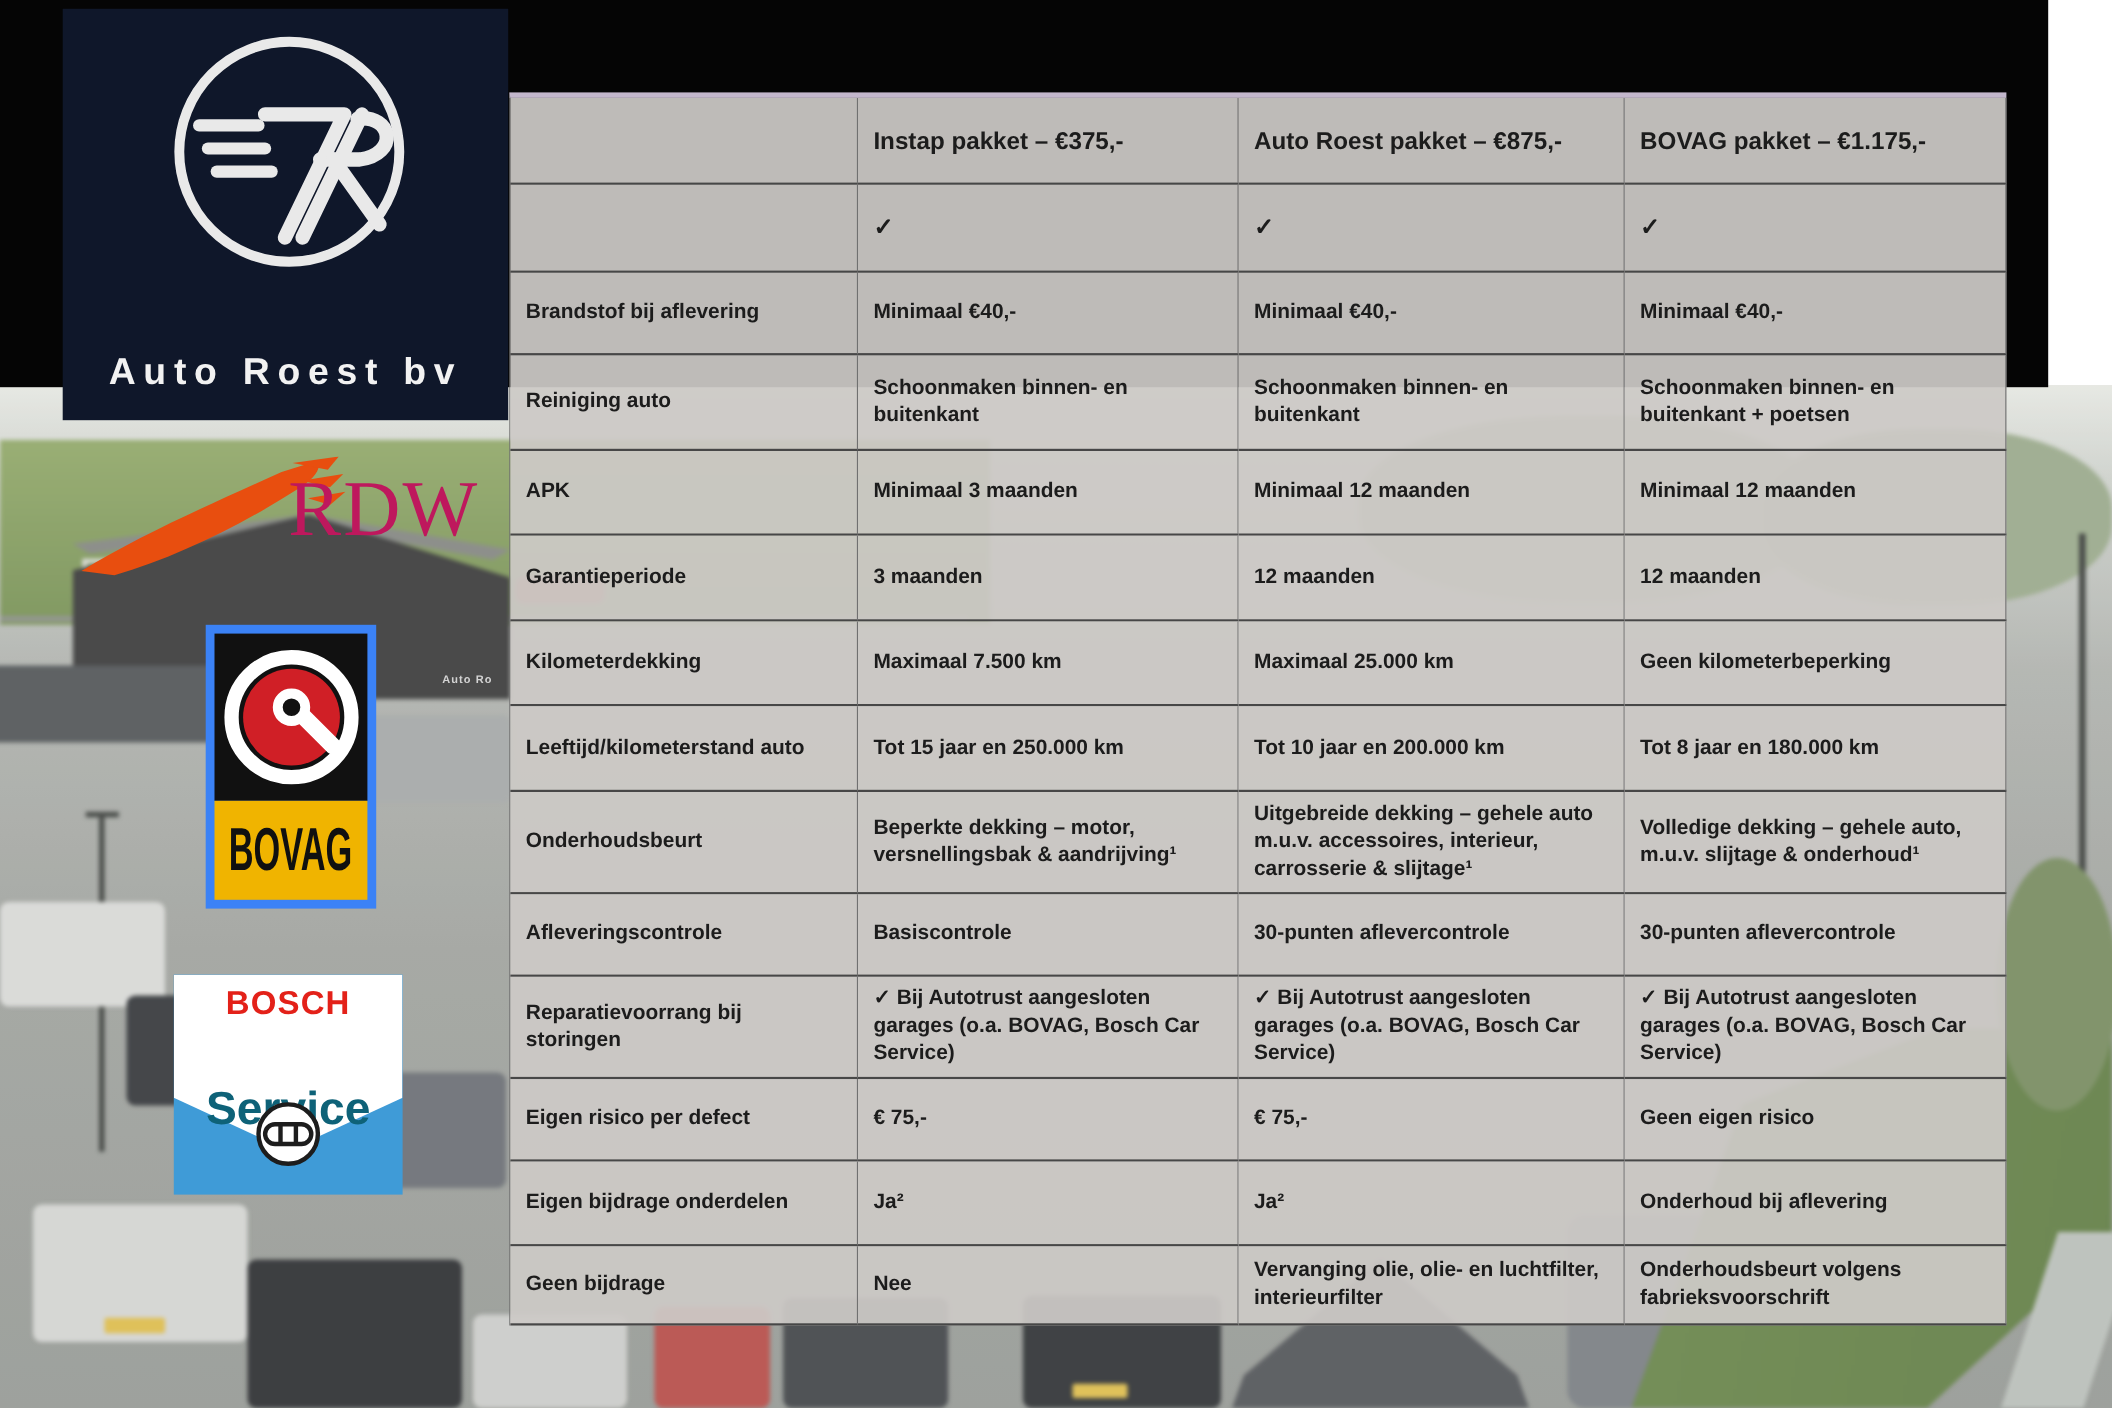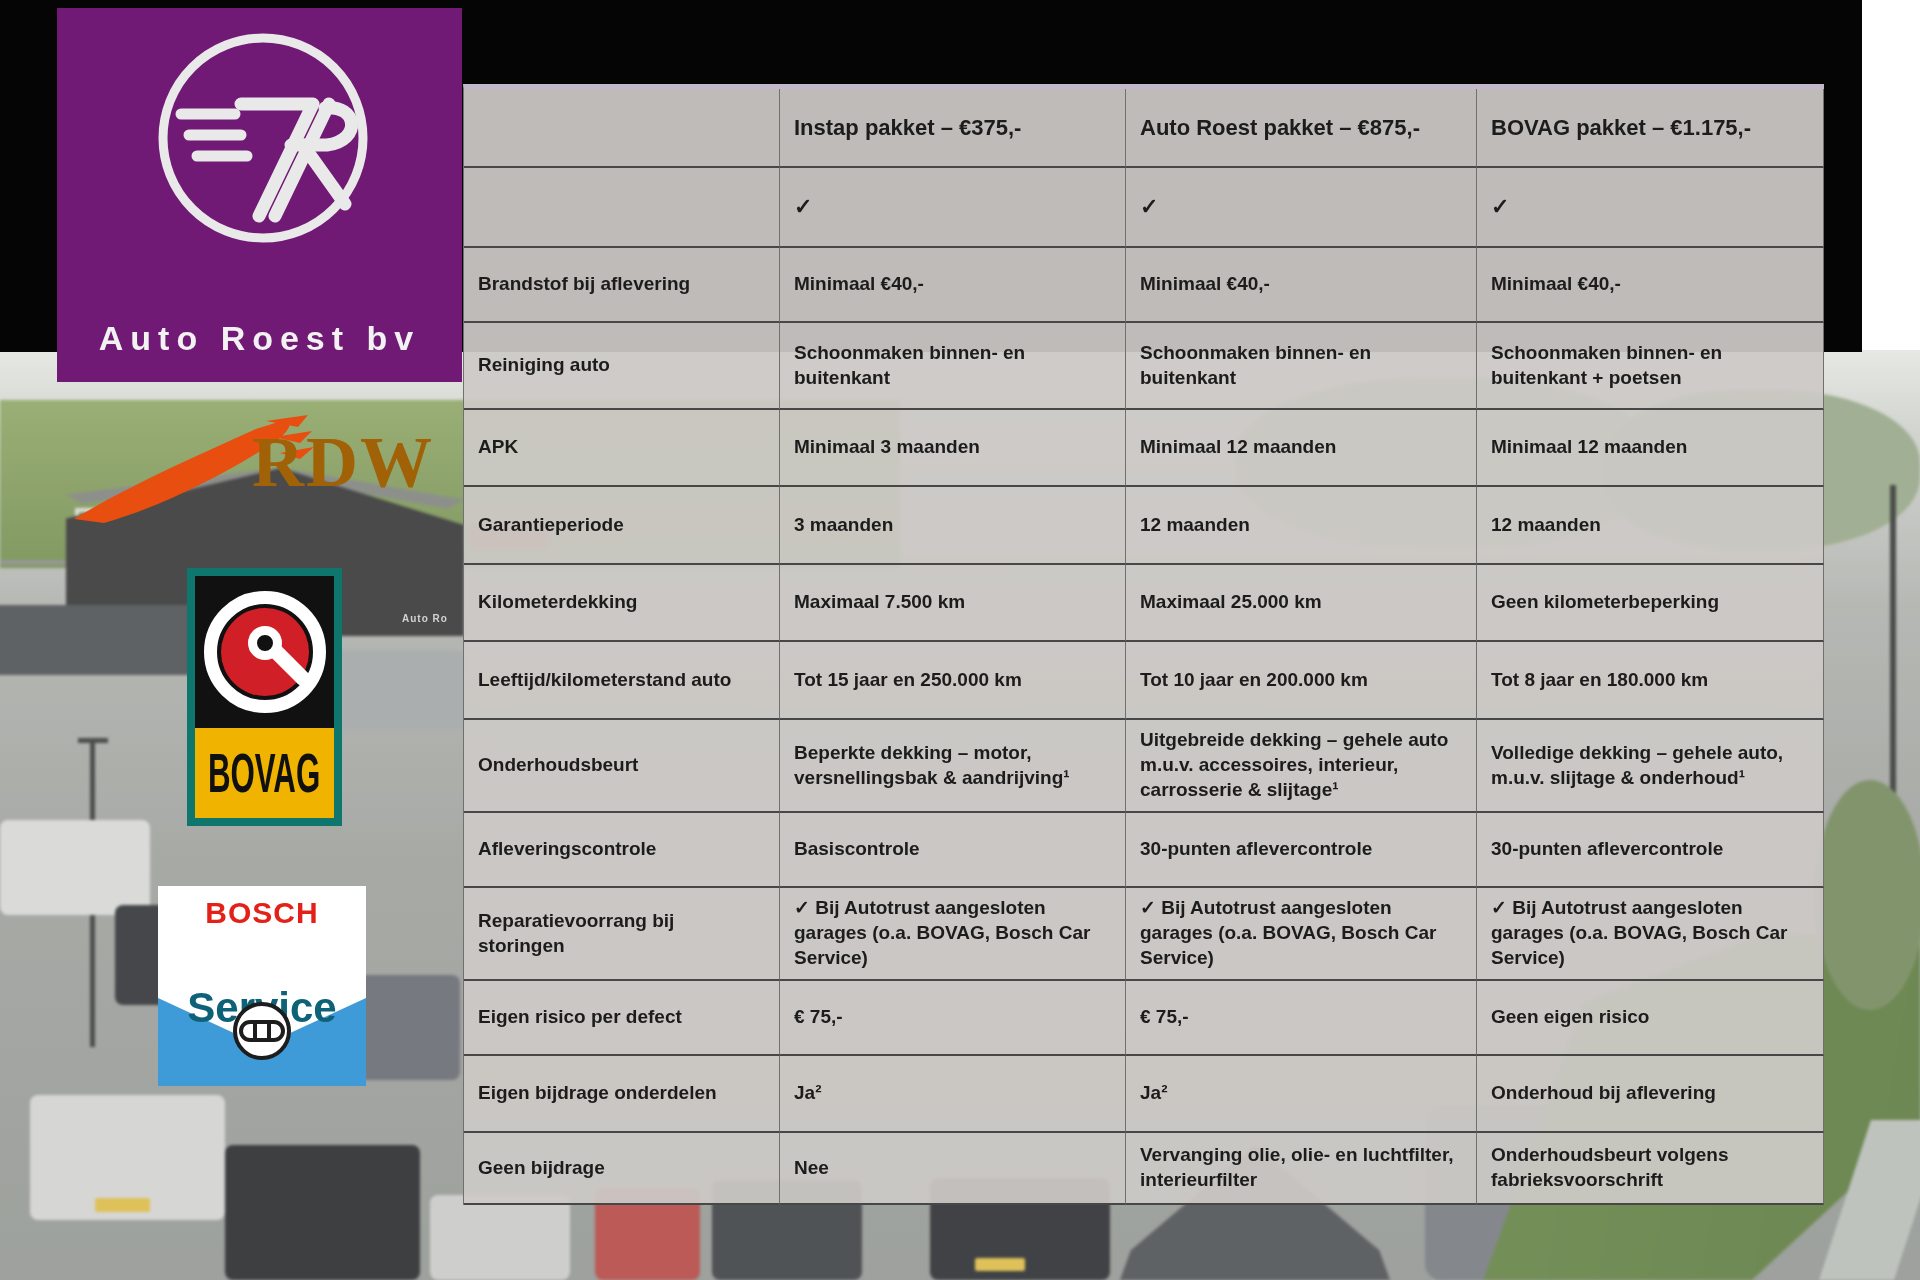--- a/index.html
+++ b/index.html
@@ -47,30 +47,30 @@
   .plate{position:absolute;background:#ddb93f;border-radius:2px;}
   .p1{left:95px;top:848px;width:55px;height:14px;}
   .p2{left:975px;top:908px;width:50px;height:13px;}
   .grass{left:1360px;top:585px;width:560px;height:345px;background:linear-gradient(100deg,#61803f,#557436);
          clip-path:polygon(22% 100%,40% 20%,72% 0,100% 0,100% 55%,70% 100%);}
   .path-corner{left:1845px;top:770px;width:75px;height:160px;background:#b6bcb6;transform:skewX(-18deg);}
   .haze{position:absolute;inset:0;background:rgba(238,238,234,0.16);}
 
   
   .black-band{position:absolute;left:0;top:0;width:1862px;height:352px;background:#050505;}
-  .logo-box{position:absolute;left:57px;top:8px;width:405px;height:374px;background:#701a75;}
+  .logo-box{position:absolute;left:57px;top:8px;width:405px;height:374px;background:#0f172a;}
   .monogram{position:absolute;left:86px;top:10px;width:240px;height:240px;}
   .brand-name{position:absolute;left:0;bottom:24px;width:100%;text-align:center;color:#f2f2f2;
               font-size:34px;font-weight:bold;letter-spacing:7px;}
 
   
   .rdw{position:absolute;left:70px;top:415px;width:345px;height:118px;}
-  .rdw-text{position:absolute;left:182px;top:6px;font-family:"Liberation Serif",serif;font-weight:bold;
-            font-size:72px;color:#a16207;letter-spacing:2px;}
-  .bovag{position:absolute;left:187px;top:568px;width:155px;height:258px;background:#0f766e;padding:8px;box-sizing:border-box;}
+  .rdw-text{position:absolute;left:192px;top:6px;font-family:"Liberation Serif",serif;font-weight:normal;
+            font-size:72px;color:#be185d;letter-spacing:2px;}
+  .bovag{position:absolute;left:187px;top:568px;width:155px;height:258px;background:#3b82f6;padding:8px;box-sizing:border-box;}
   .bovag-top{position:relative;width:100%;height:152px;background:#111;overflow:hidden;}
   .bovag-ring{position:absolute;left:50%;top:50%;transform:translate(-50%,-50%);width:96px;height:96px;
               border:13px solid #fff;border-radius:50%;background:#111;}
   .bovag-red{position:absolute;left:50%;top:50%;transform:translate(-50%,-50%);width:88px;height:88px;
              background:#d01f26;border-radius:50%;}
   .bovag-handle{position:absolute;left:64px;top:66px;width:15px;height:56px;background:#fff;
                 transform:rotate(-45deg);transform-origin:top center;border-radius:4px;}
   .bovag-hub{position:absolute;left:50%;top:44%;transform:translate(-50%,-50%);width:34px;height:34px;
              border:9px solid #fff;border-radius:50%;background:#111;box-sizing:border-box;}
   .bovag-bottom{position:relative;width:100%;height:90px;background:#f0b400;display:flex;align-items:center;justify-content:center;}

